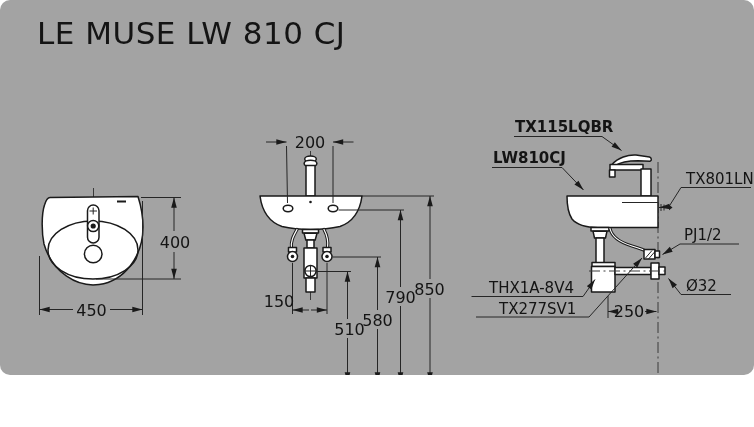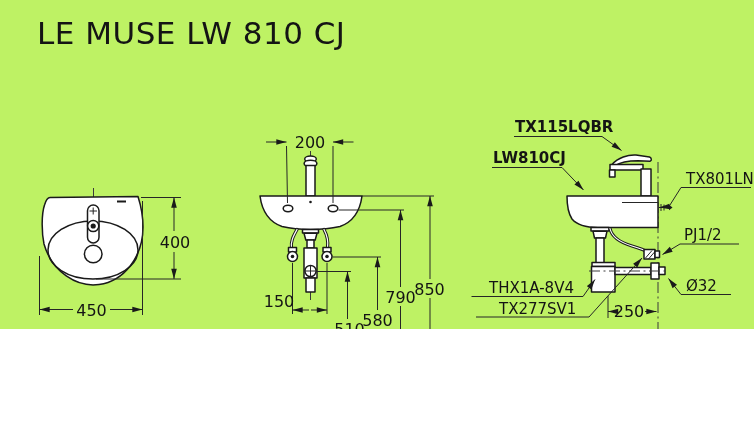--- a/index.html
+++ b/index.html
@@ -1,17 +1,17 @@
 <!DOCTYPE html>
 <html><head>
 <meta charset="utf-8">
 <style>
   html,body{margin:0;padding:0;background:#fff;}
-  .page{width:754px;height:329px;position:relative;background:#bef264;overflow:hidden;
-        font-family:"DejaVu Sans", sans-serif;}
+  .page{width:754px;height:375px;position:relative;background:#a3a3a3;overflow:hidden;
+        font-family:"DejaVu Sans", sans-serif;border-radius:10px;}
   svg{display:block;}
   .title-text{font-family:"DejaVu Sans", sans-serif;font-size:31px;fill:#141414;letter-spacing:.5px;}
   .dim{font-family:"DejaVu Sans", sans-serif;font-size:16px;fill:#141414;}
   .lbl{font-family:"DejaVu Sans", sans-serif;font-size:15px;fill:#141414;}
   .lblb{font-family:"DejaVu Sans", sans-serif;font-size:15px;font-weight:bold;fill:#141414;}
   .ol{stroke:#1a1a1a;stroke-width:1.5;fill:none;stroke-linejoin:round;stroke-linecap:round;}
   .olw{stroke:#1a1a1a;stroke-width:1.5;fill:#fff;stroke-linejoin:round;}
   .thin{stroke:#262626;stroke-width:1;fill:none;}
   .cl{stroke:#3a3a3a;stroke-width:1;fill:none;stroke-dasharray:11 3.5 2 3.5;}
   .hose{stroke:#1a1a1a;stroke-width:3.2;fill:none;stroke-linecap:round;}

